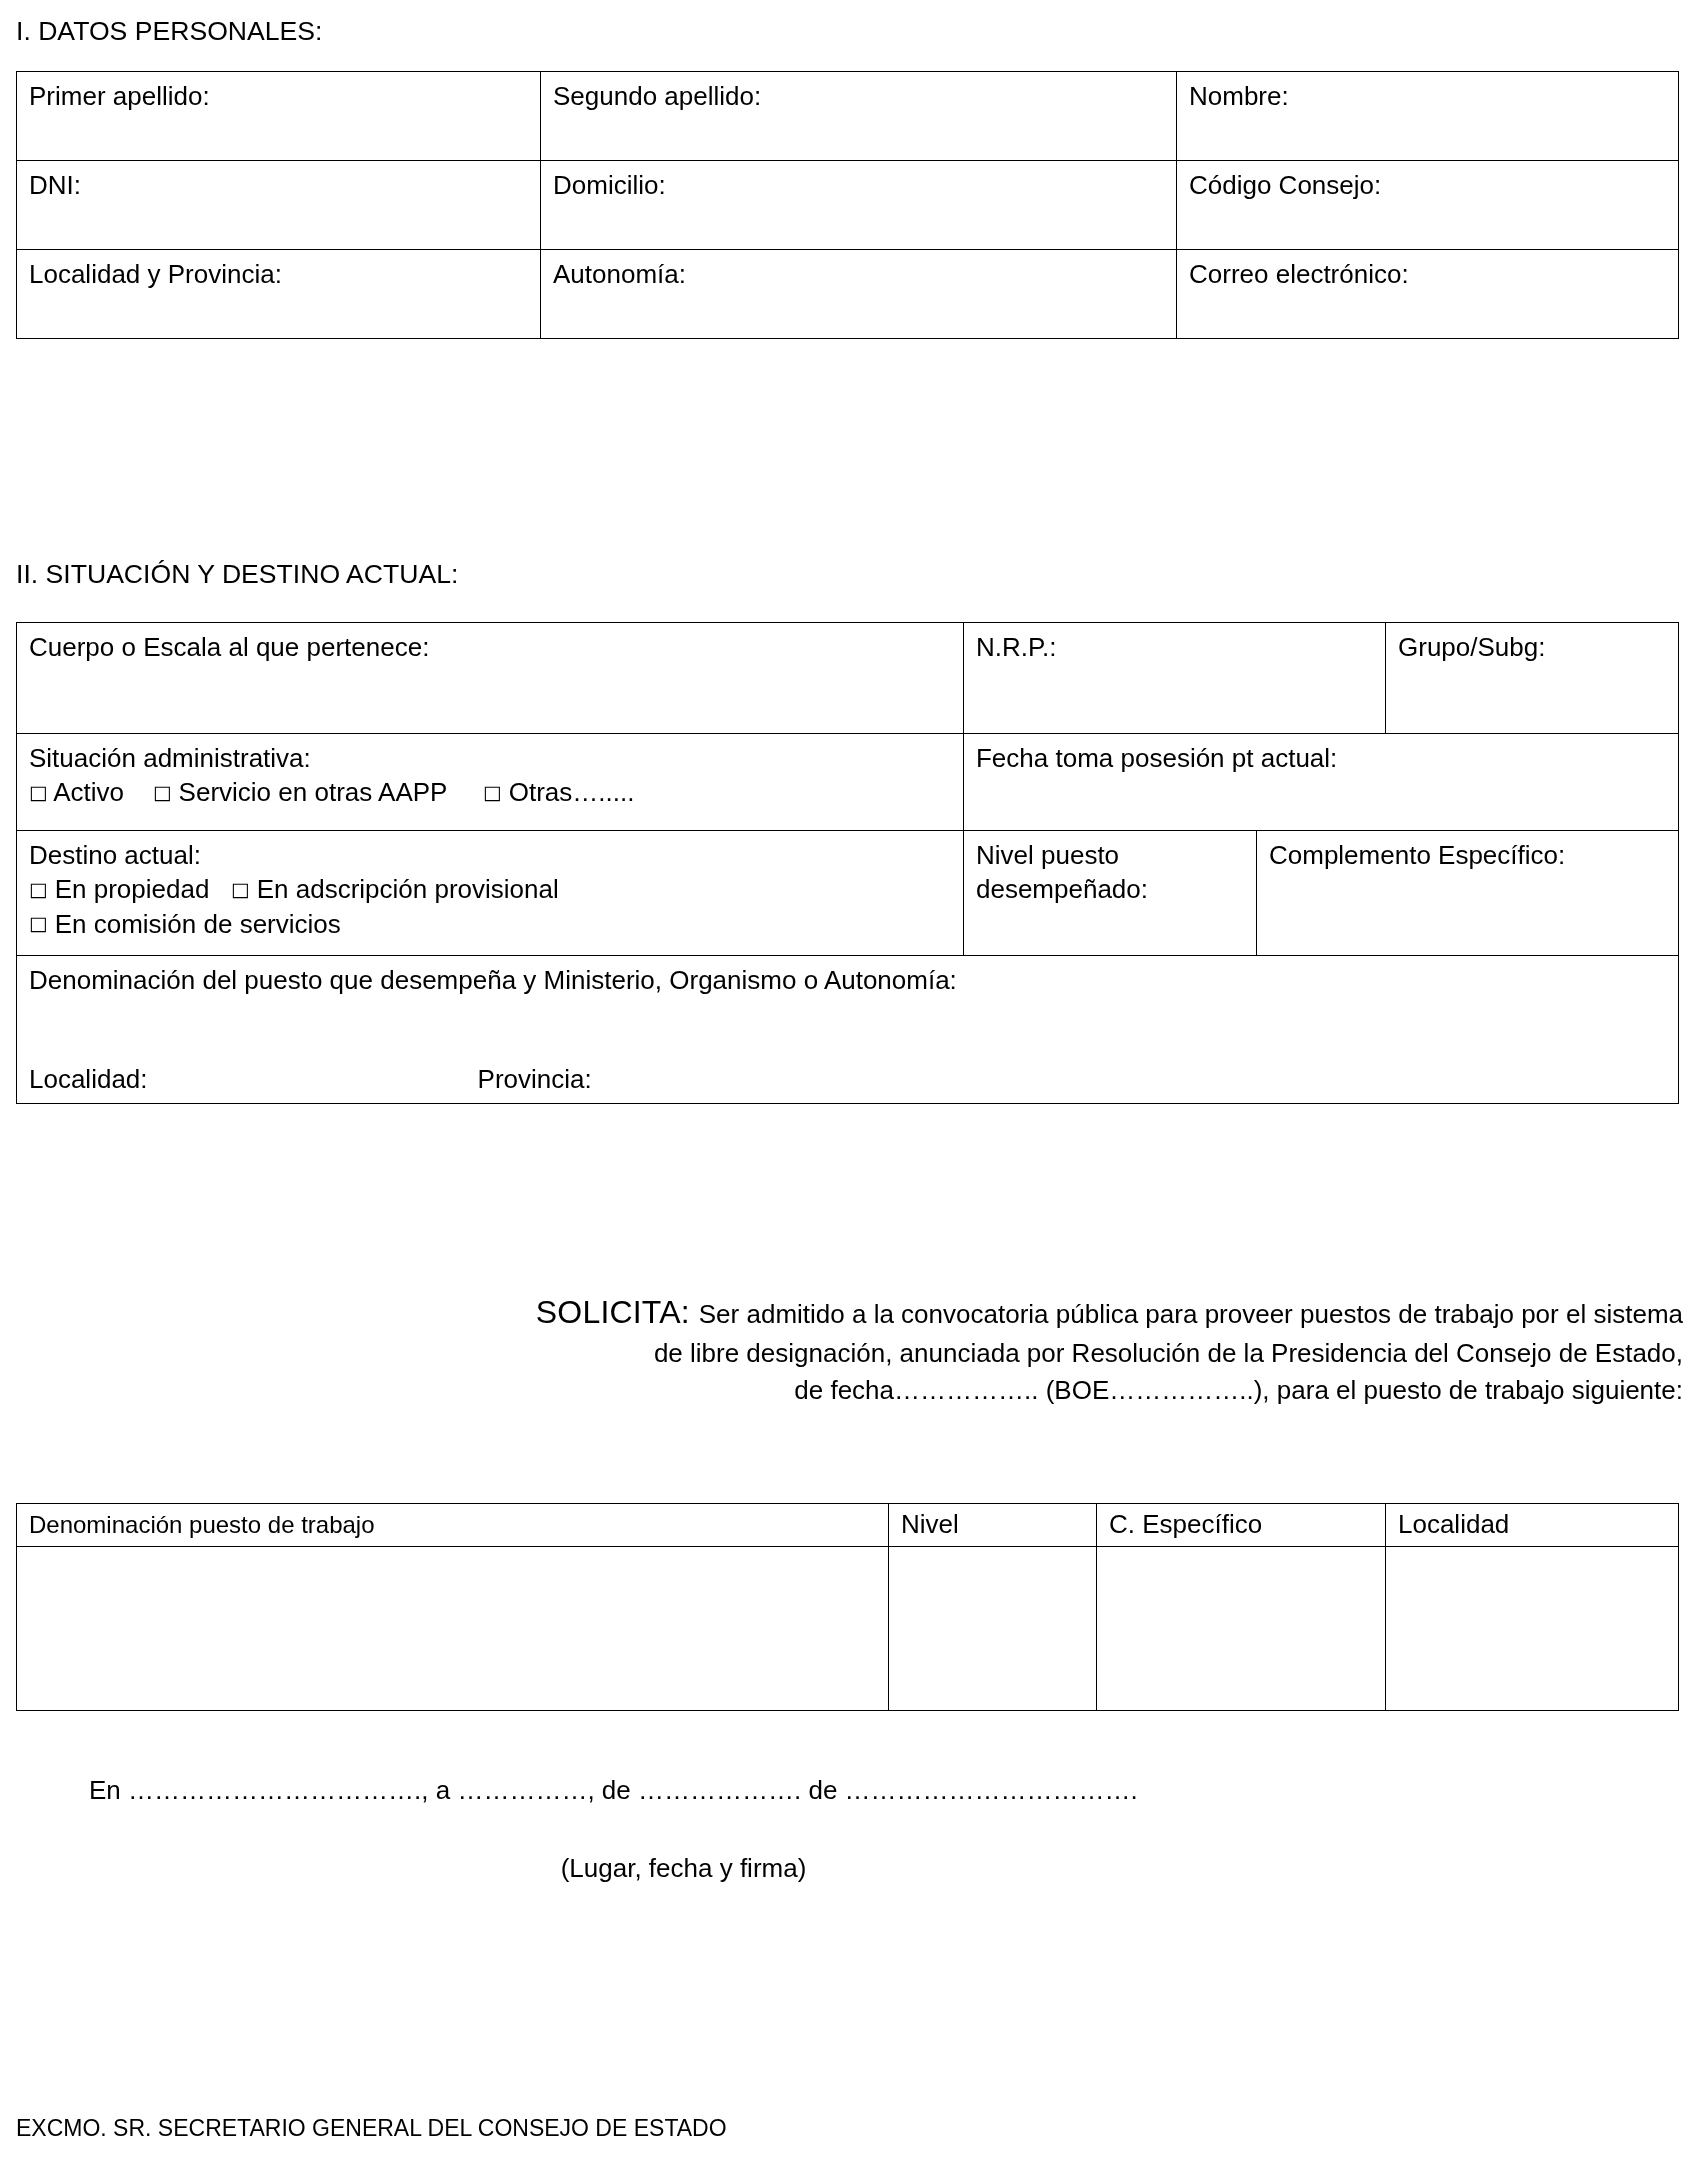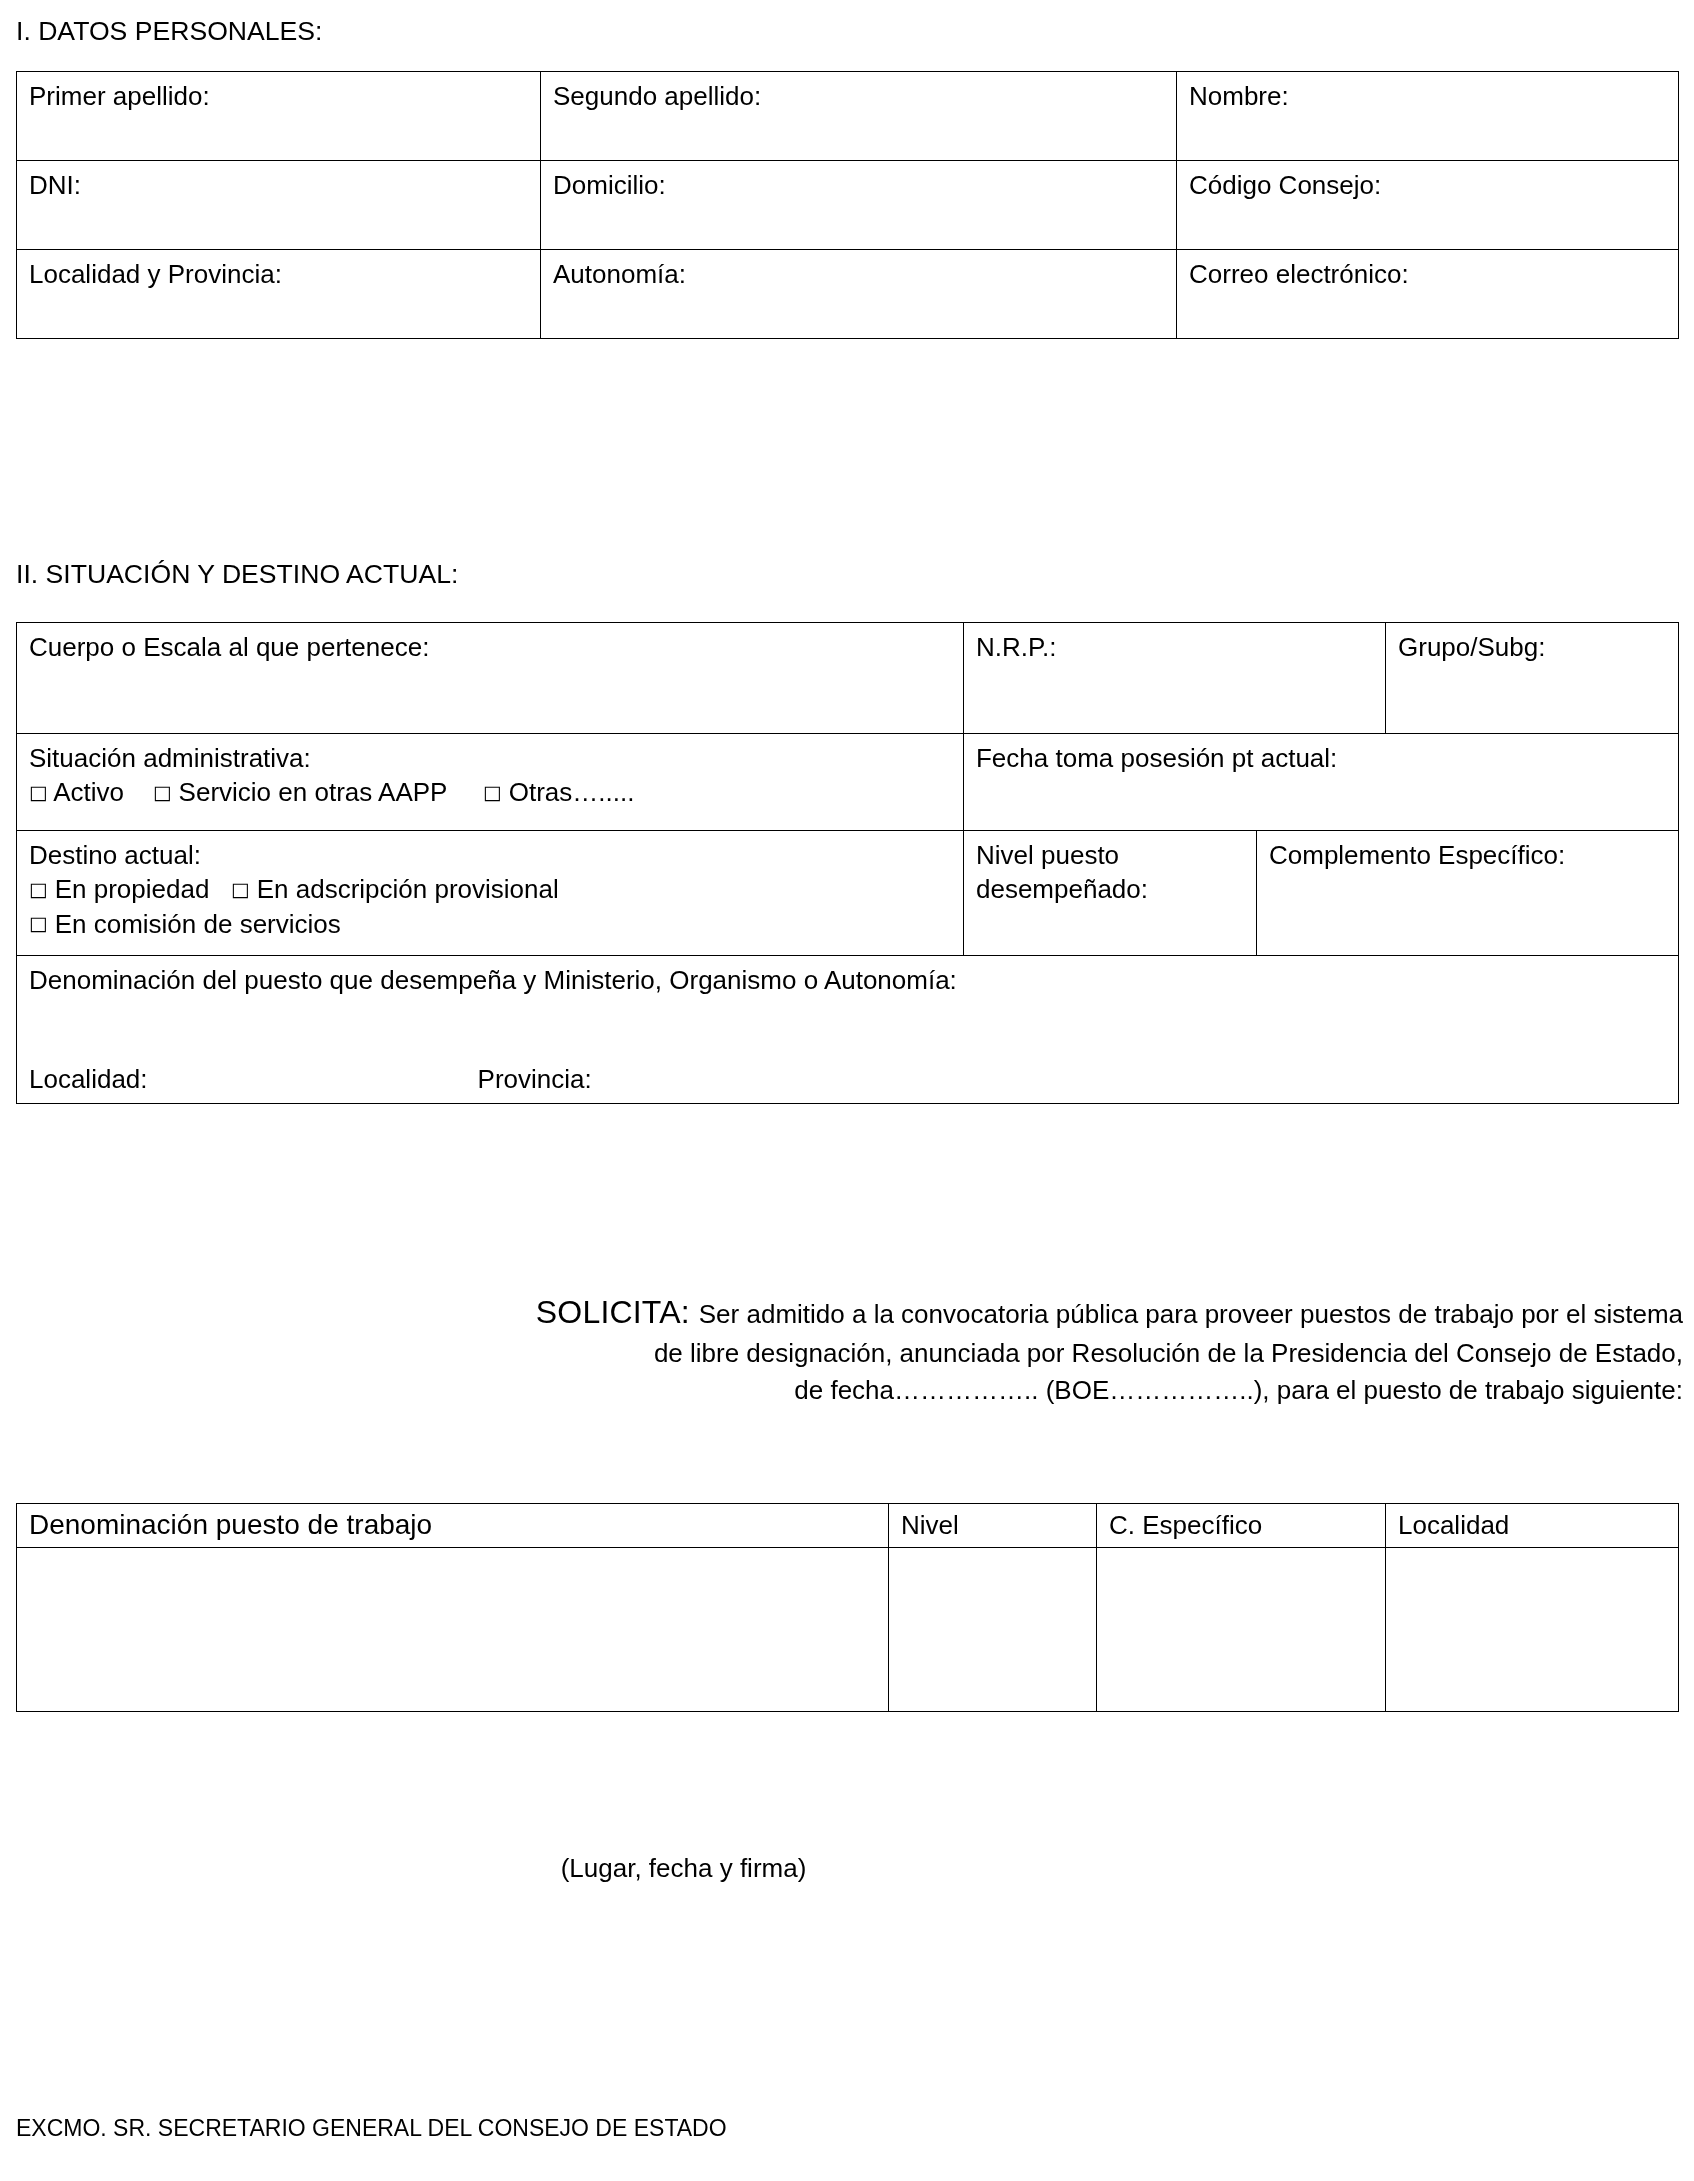--- a/index.html
+++ b/index.html
@@ -222,36 +222,37 @@
   <div class="abs" style="left:10.6px; top:1498px;">
     <table class="form">
       <colgroup>
         <col style="width:872px">
         <col style="width:208px">
         <col style="width:289px">
         <col style="width:293px">
       </colgroup>
       <thead>
         <tr>
-          <th style="border:1.8px solid #000; text-align:left; font-weight:normal; font-size:28px; padding:5.3px 10.6px 5.3px 12.4px;">Denominación puesto de trabajo</th>
+          <th style="border:1.8px solid #000; text-align:left; font-weight:normal; font-size:24px; padding:5.3px 10.6px 5.3px 12.4px;">Denominación puesto de trabajo</th>
           <th style="border:1.8px solid #000; text-align:left; font-weight:normal; font-size:26px; padding:5.3px 10.6px 5.3px 12.4px;">Nivel</th>
           <th style="border:1.8px solid #000; text-align:left; font-weight:normal; font-size:26px; padding:5.3px 10.6px 5.3px 12.4px;">C.  Específico</th>
           <th style="border:1.8px solid #000; text-align:left; font-weight:normal; font-size:26px; padding:5.3px 10.6px 5.3px 12.4px;">Localidad</th>
         </tr>
       </thead>
       <tbody>
         <tr>
           <td style="height:149px"></td>
           <td></td>
           <td></td>
           <td></td>
         </tr>
       </tbody>
     </table>
   </div>
 
+  <div class="abs dateline" style="left:89px; top:1775px;">En ……………………………., a ……………, de ………………. de …………………………….</div>
 
   <div class="abs footer-note" style="left:0px; top:1853px; width:1303px;">(Lugar, fecha y firma)</div>
 
   <div class="abs bottom-line" style="left:16px; top:2115px;">EXCMO. SR. SECRETARIO GENERAL DEL CONSEJO DE ESTADO</div>
 
 </div>
 
 
 </body></html>

